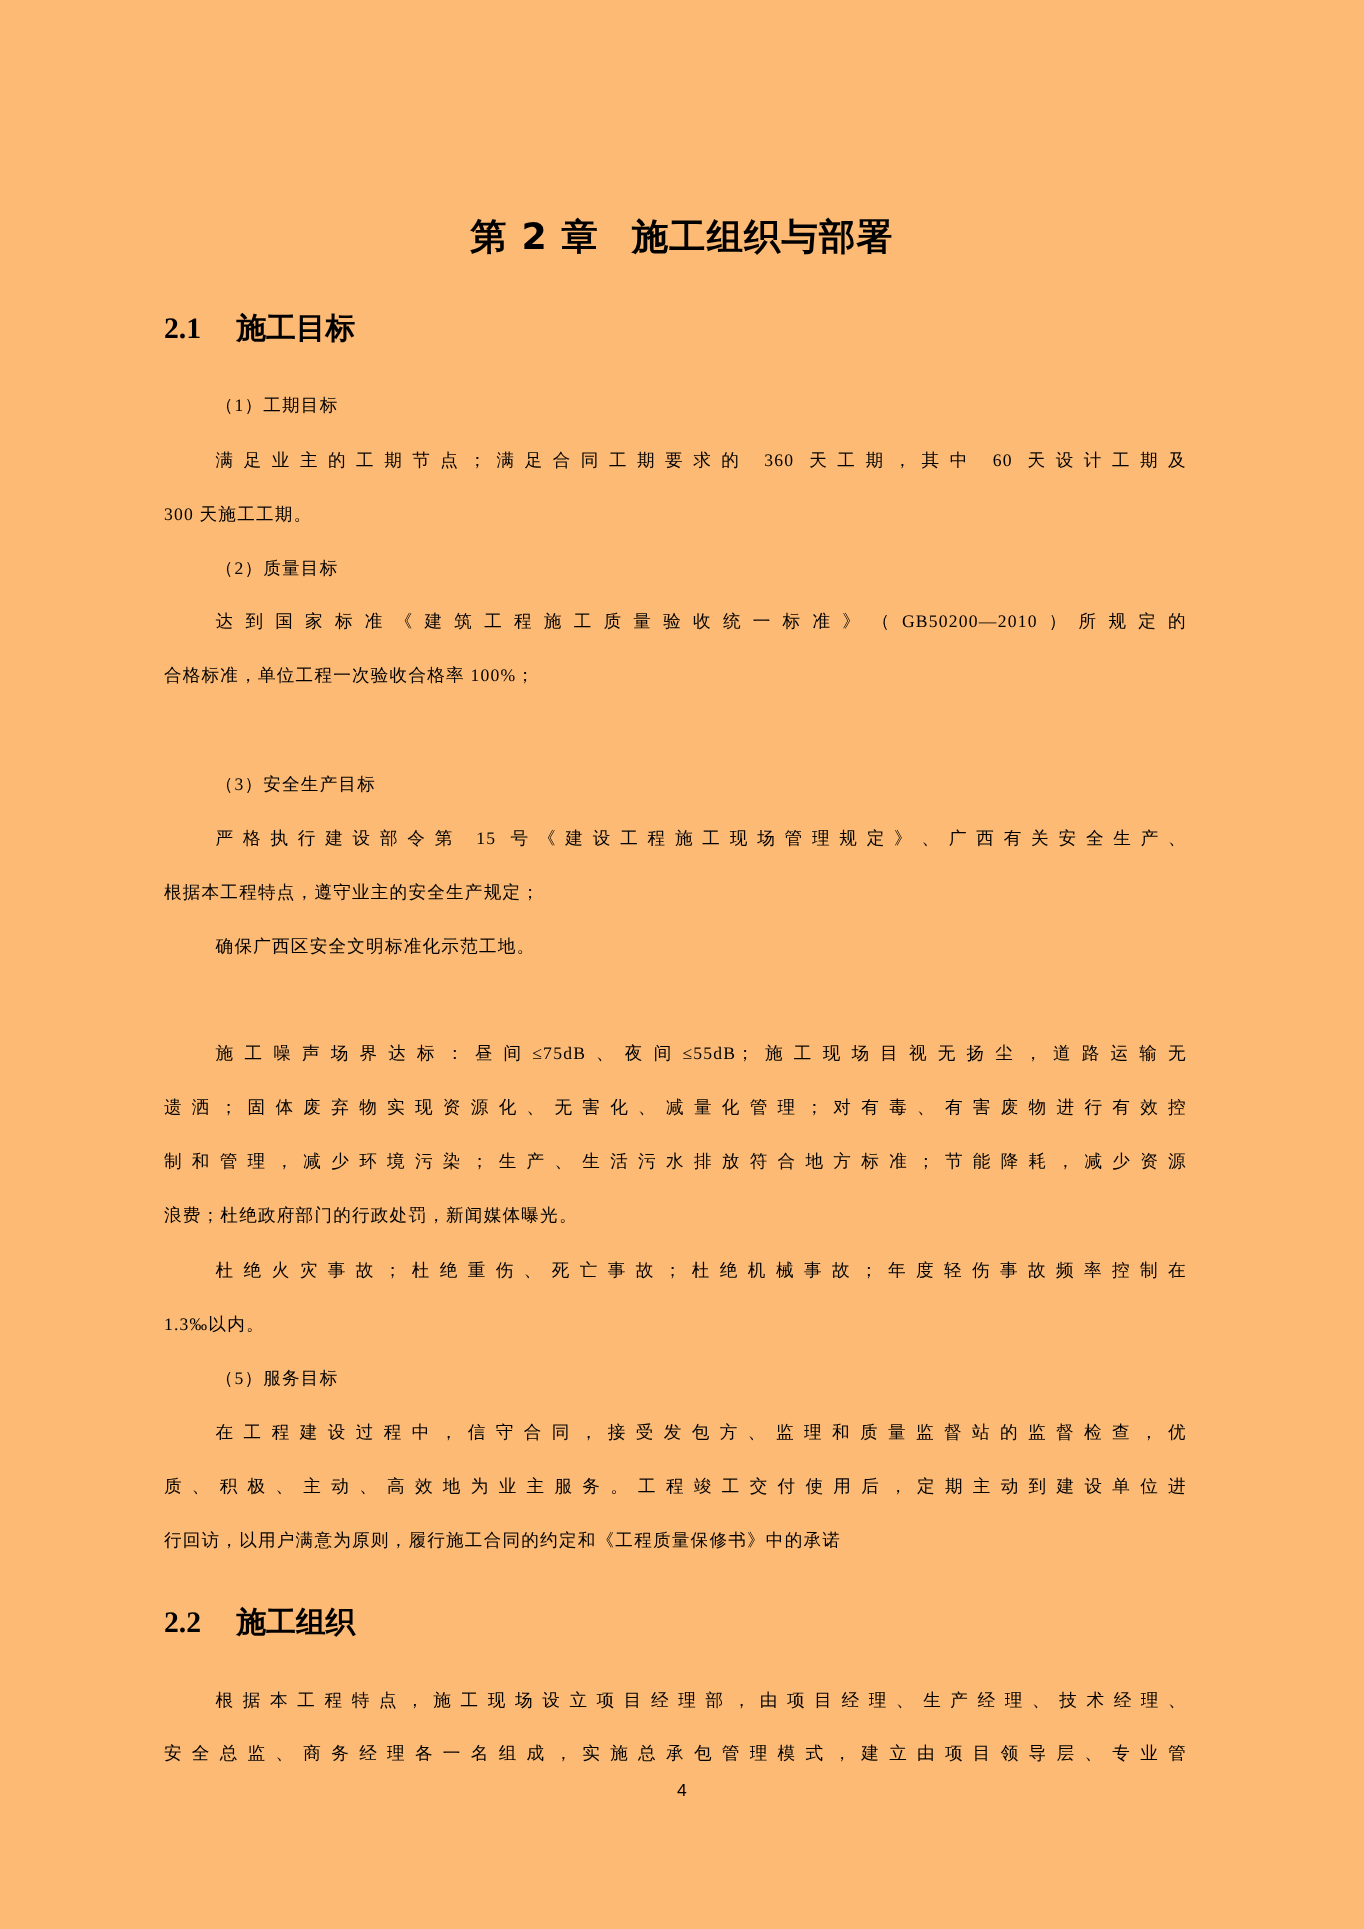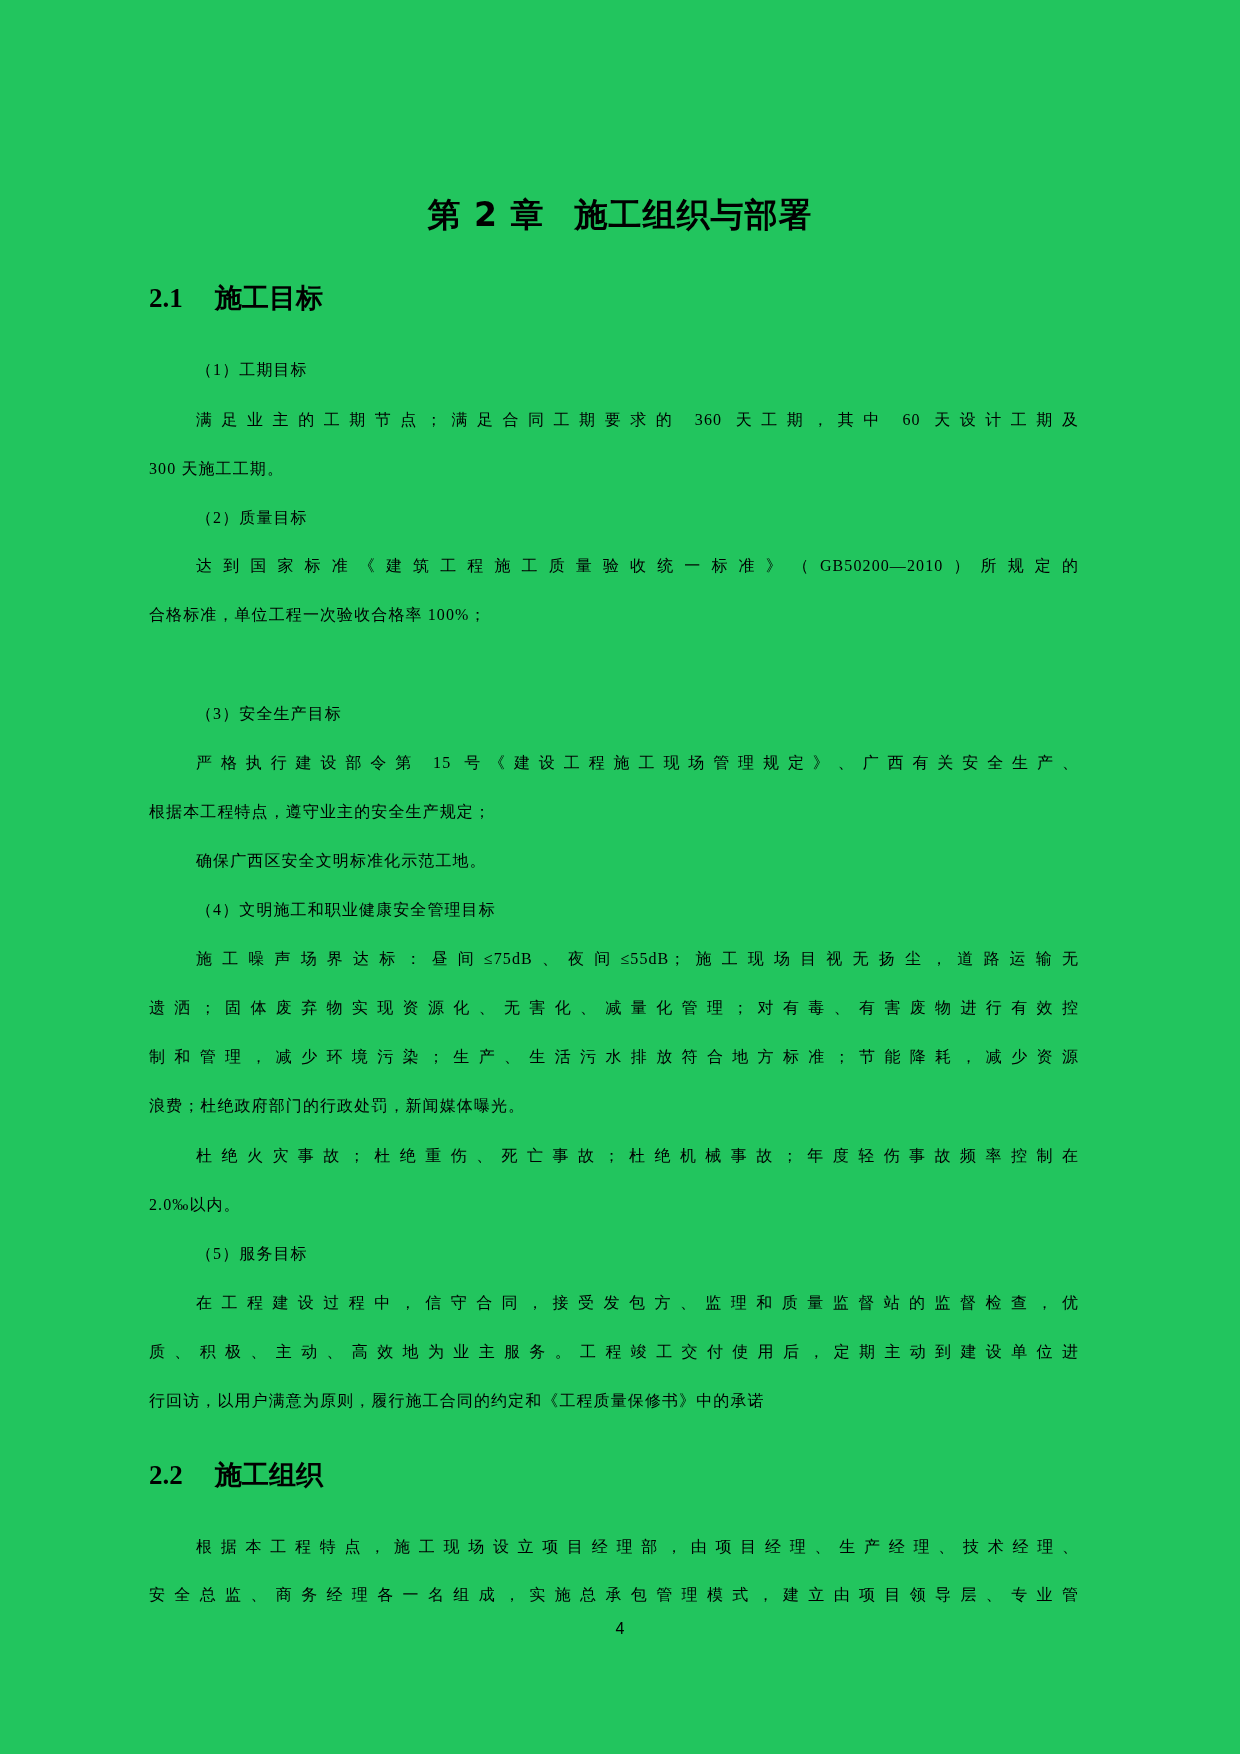--- a/index.html
+++ b/index.html
@@ -1,18 +1,18 @@
 <!DOCTYPE html>
 <html><head>
 <meta charset="utf-8">
 <style>
   html, body { margin:0; padding:0; background:#ffffff; }
   body { width:1240px; height:1754px; position:relative; overflow:hidden;
          font-family:"Liberation Serif","DejaVu Serif",serif; color:#000; }
-  .page { position:absolute; left:0; top:0; width:1240px; height:1754px; background:#22c55e; }
+  .page { position:absolute; left:0; top:0; width:1240px; height:1754px; background:#fdba74; }
   .chapter-title { position:absolute; left:0; width:1240px; top:193px; text-align:center;
          font-family:"DejaVu Sans","Liberation Sans",sans-serif; font-weight:bold; font-size:33px; letter-spacing:1px; }
   .chapter-title .gap { display:inline-block; width:30px; }
   .sec { position:absolute; left:149px; font-weight:bold; font-size:27px;
          font-family:"Liberation Serif","DejaVu Serif",serif; }
   .sec .num { display:inline-block; width:66px; }
   .line { position:absolute; left:149px; width:930px; font-size:16px; line-height:30px; white-space:nowrap;
           letter-spacing:1.1px; }
   .line.indent { left:196px; }
   .justify { text-align:justify; text-align-last:justify; }
@@ -41,35 +41,34 @@
   <div class="line indent" style="top:551px; width:883px;">
       <div class="justify">达到国家标准《建筑工程施工质量验收统一标准》（GB50200—2010）所规定的</div>
     </div>
   <div class="line" style="top:600px;">合格标准，单位工程一次验收合格率 100%；</div>
   <div class="line indent" style="top:699px;">（3）安全生产目标</div>
   <div class="line indent" style="top:748px; width:883px;">
       <div class="justify">严格执行建设部令第 15 号《建设工程施工现场管理规定》、广西有关安全生产、</div>
     </div>
   <div class="line" style="top:797px;">根据本工程特点，遵守业主的安全生产规定；</div>
   <div class="line indent" style="top:846px;">确保广西区安全文明标准化示范工地。</div>
-  <div class="line indent" style="top:895px;">（4）文明施工和职业健康安全管理目标</div>
   <div class="line indent" style="top:944px; width:883px;">
       <div class="justify">施工噪声场界达标：昼间≤75dB、夜间≤55dB；施工现场目视无扬尘，道路运输无</div>
     </div>
   <div class="line" style="top:993px;">
       <div class="justify">遗洒；固体废弃物实现资源化、无害化、减量化管理；对有毒、有害废物进行有效控</div>
     </div>
   <div class="line" style="top:1042px;">
       <div class="justify">制和管理，减少环境污染；生产、生活污水排放符合地方标准；节能降耗，减少资源</div>
     </div>
   <div class="line indent" style="top:1141px; width:883px;">
       <div class="justify">杜绝火灾事故；杜绝重伤、死亡事故；杜绝机械事故；年度轻伤事故频率控制在</div>
     </div>
   <div class="line" style="top:1091px;">浪费；杜绝政府部门的行政处罚，新闻媒体曝光。</div>
-  <div class="line" style="top:1190px;">2.0‰以内。</div>
+  <div class="line" style="top:1190px;">1.3‰以内。</div>
   <div class="line indent" style="top:1239px;">（5）服务目标</div>
   <div class="line indent" style="top:1288px; width:883px;">
       <div class="justify">在工程建设过程中，信守合同，接受发包方、监理和质量监督站的监督检查，优</div>
     </div>
   <div class="line" style="top:1337px;">
       <div class="justify">质、积极、主动、高效地为业主服务。工程竣工交付使用后，定期主动到建设单位进</div>
     </div>
   <div class="line" style="top:1386px;">行回访，以用户满意为原则，履行施工合同的约定和《工程质量保修书》中的承诺</div>
 
   <div class="sec" style="top:1457px;">

